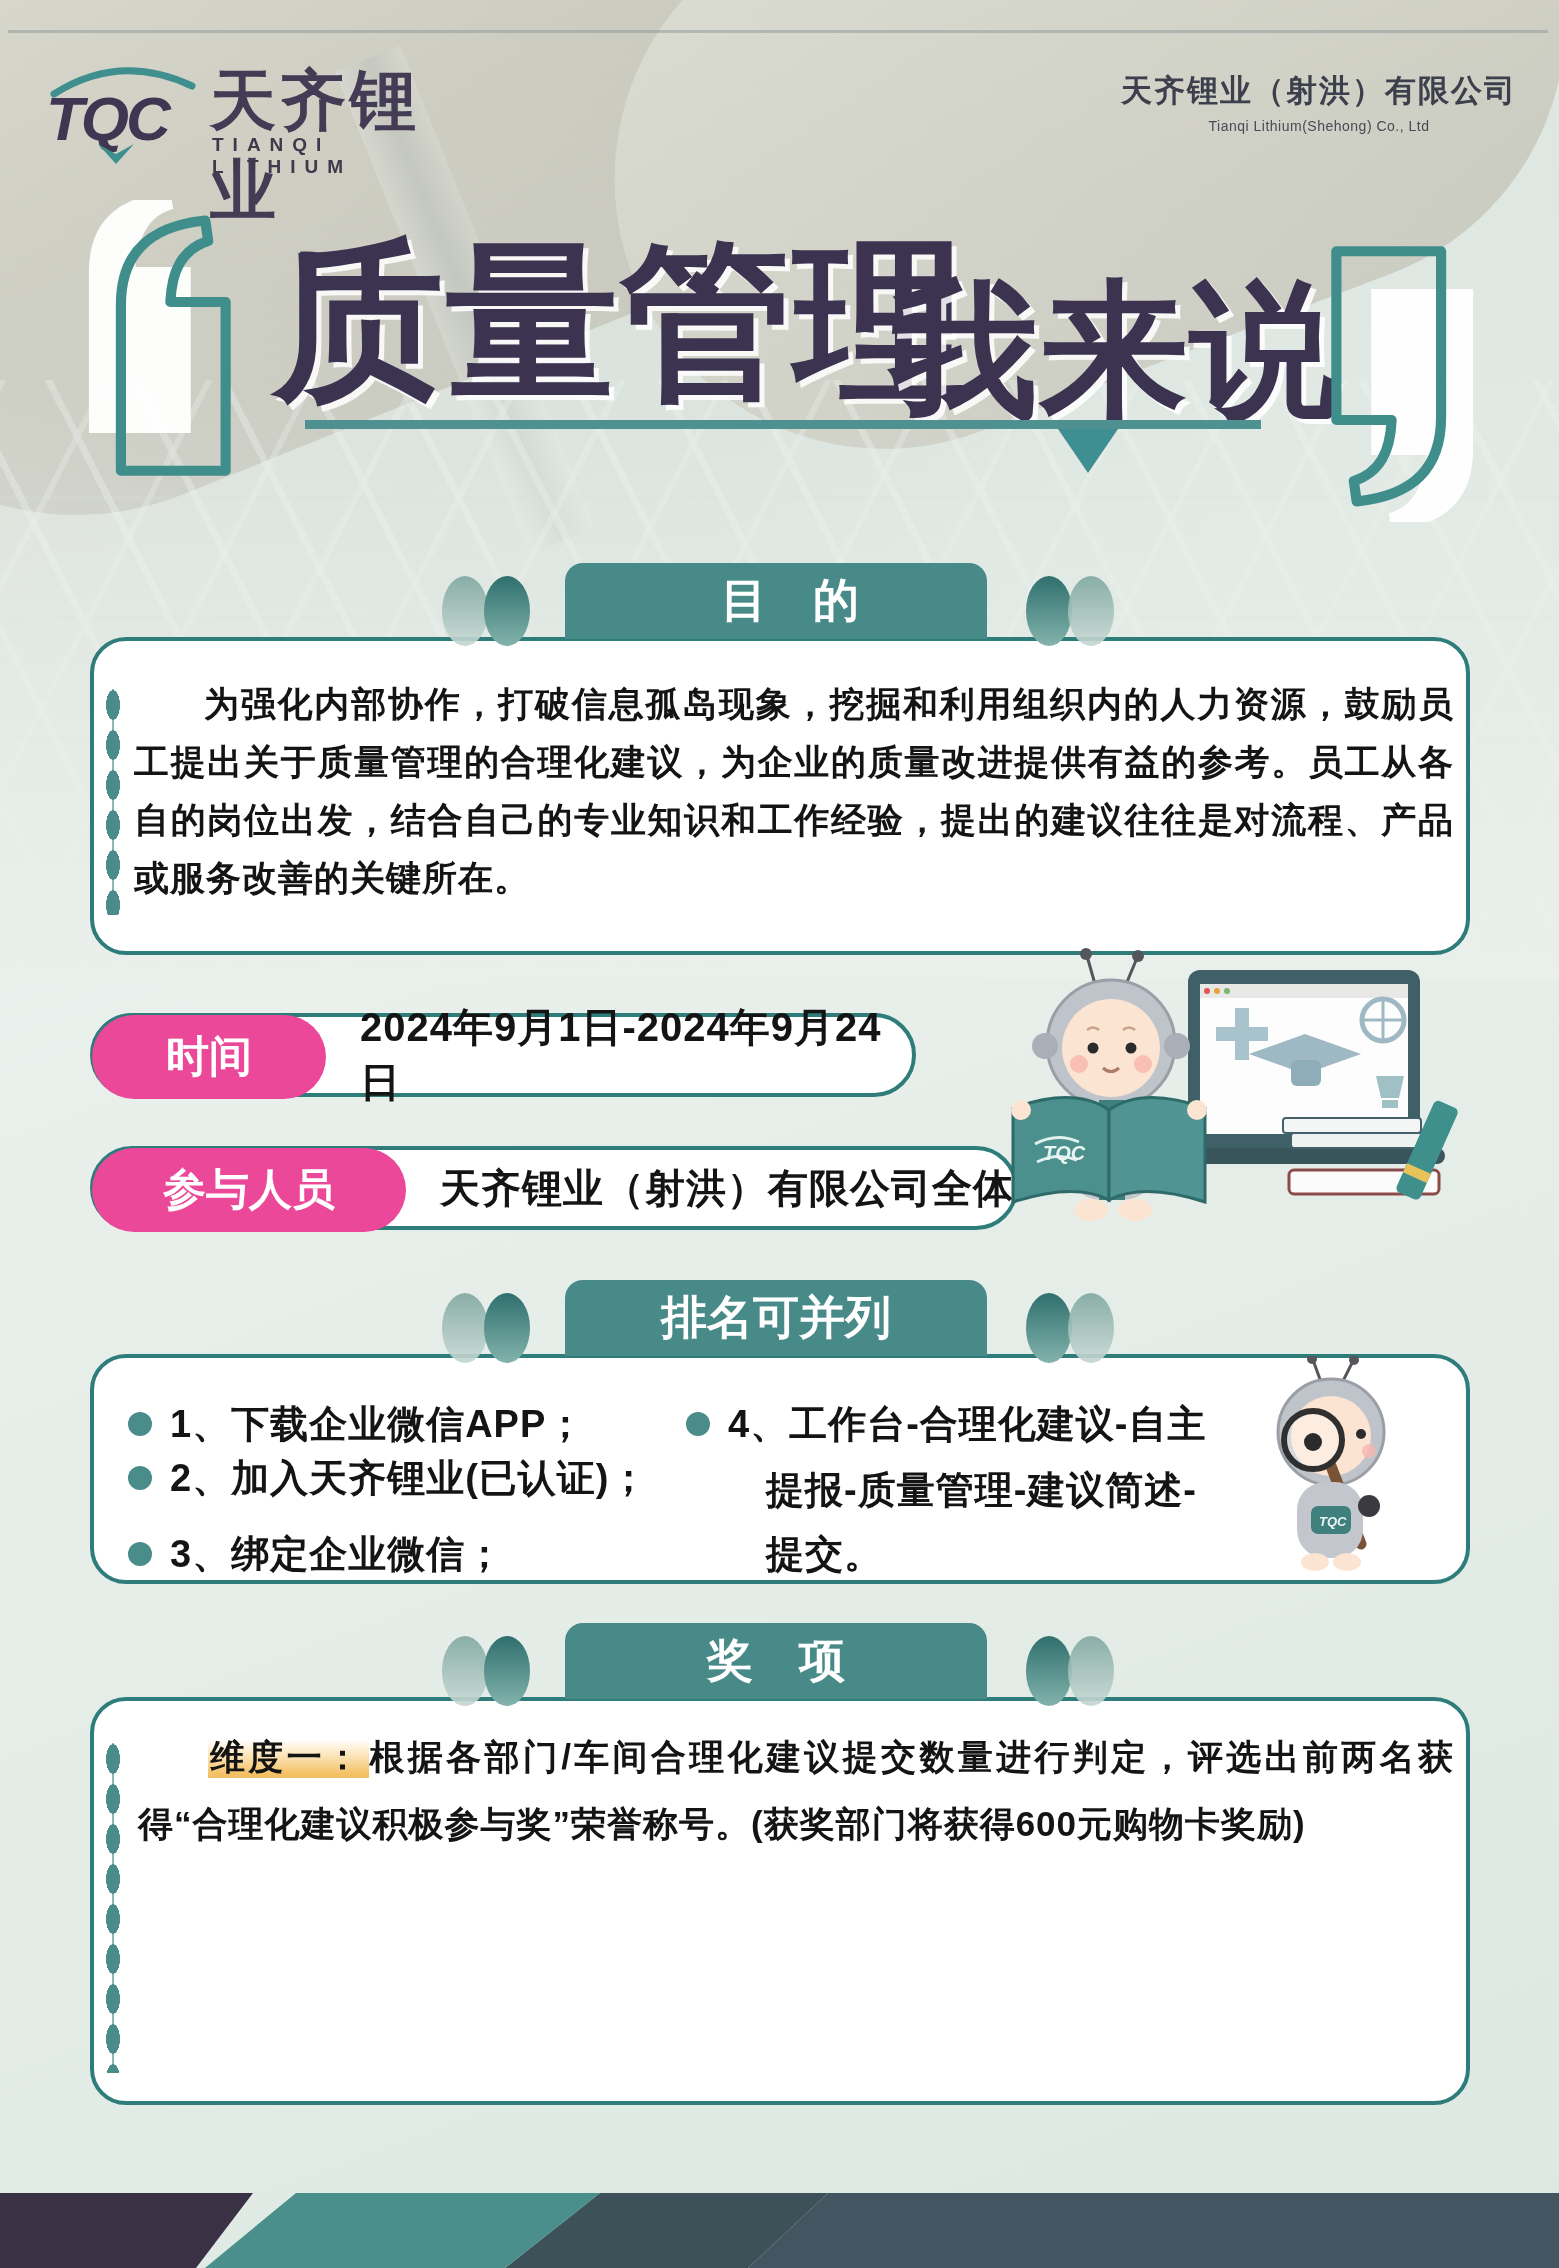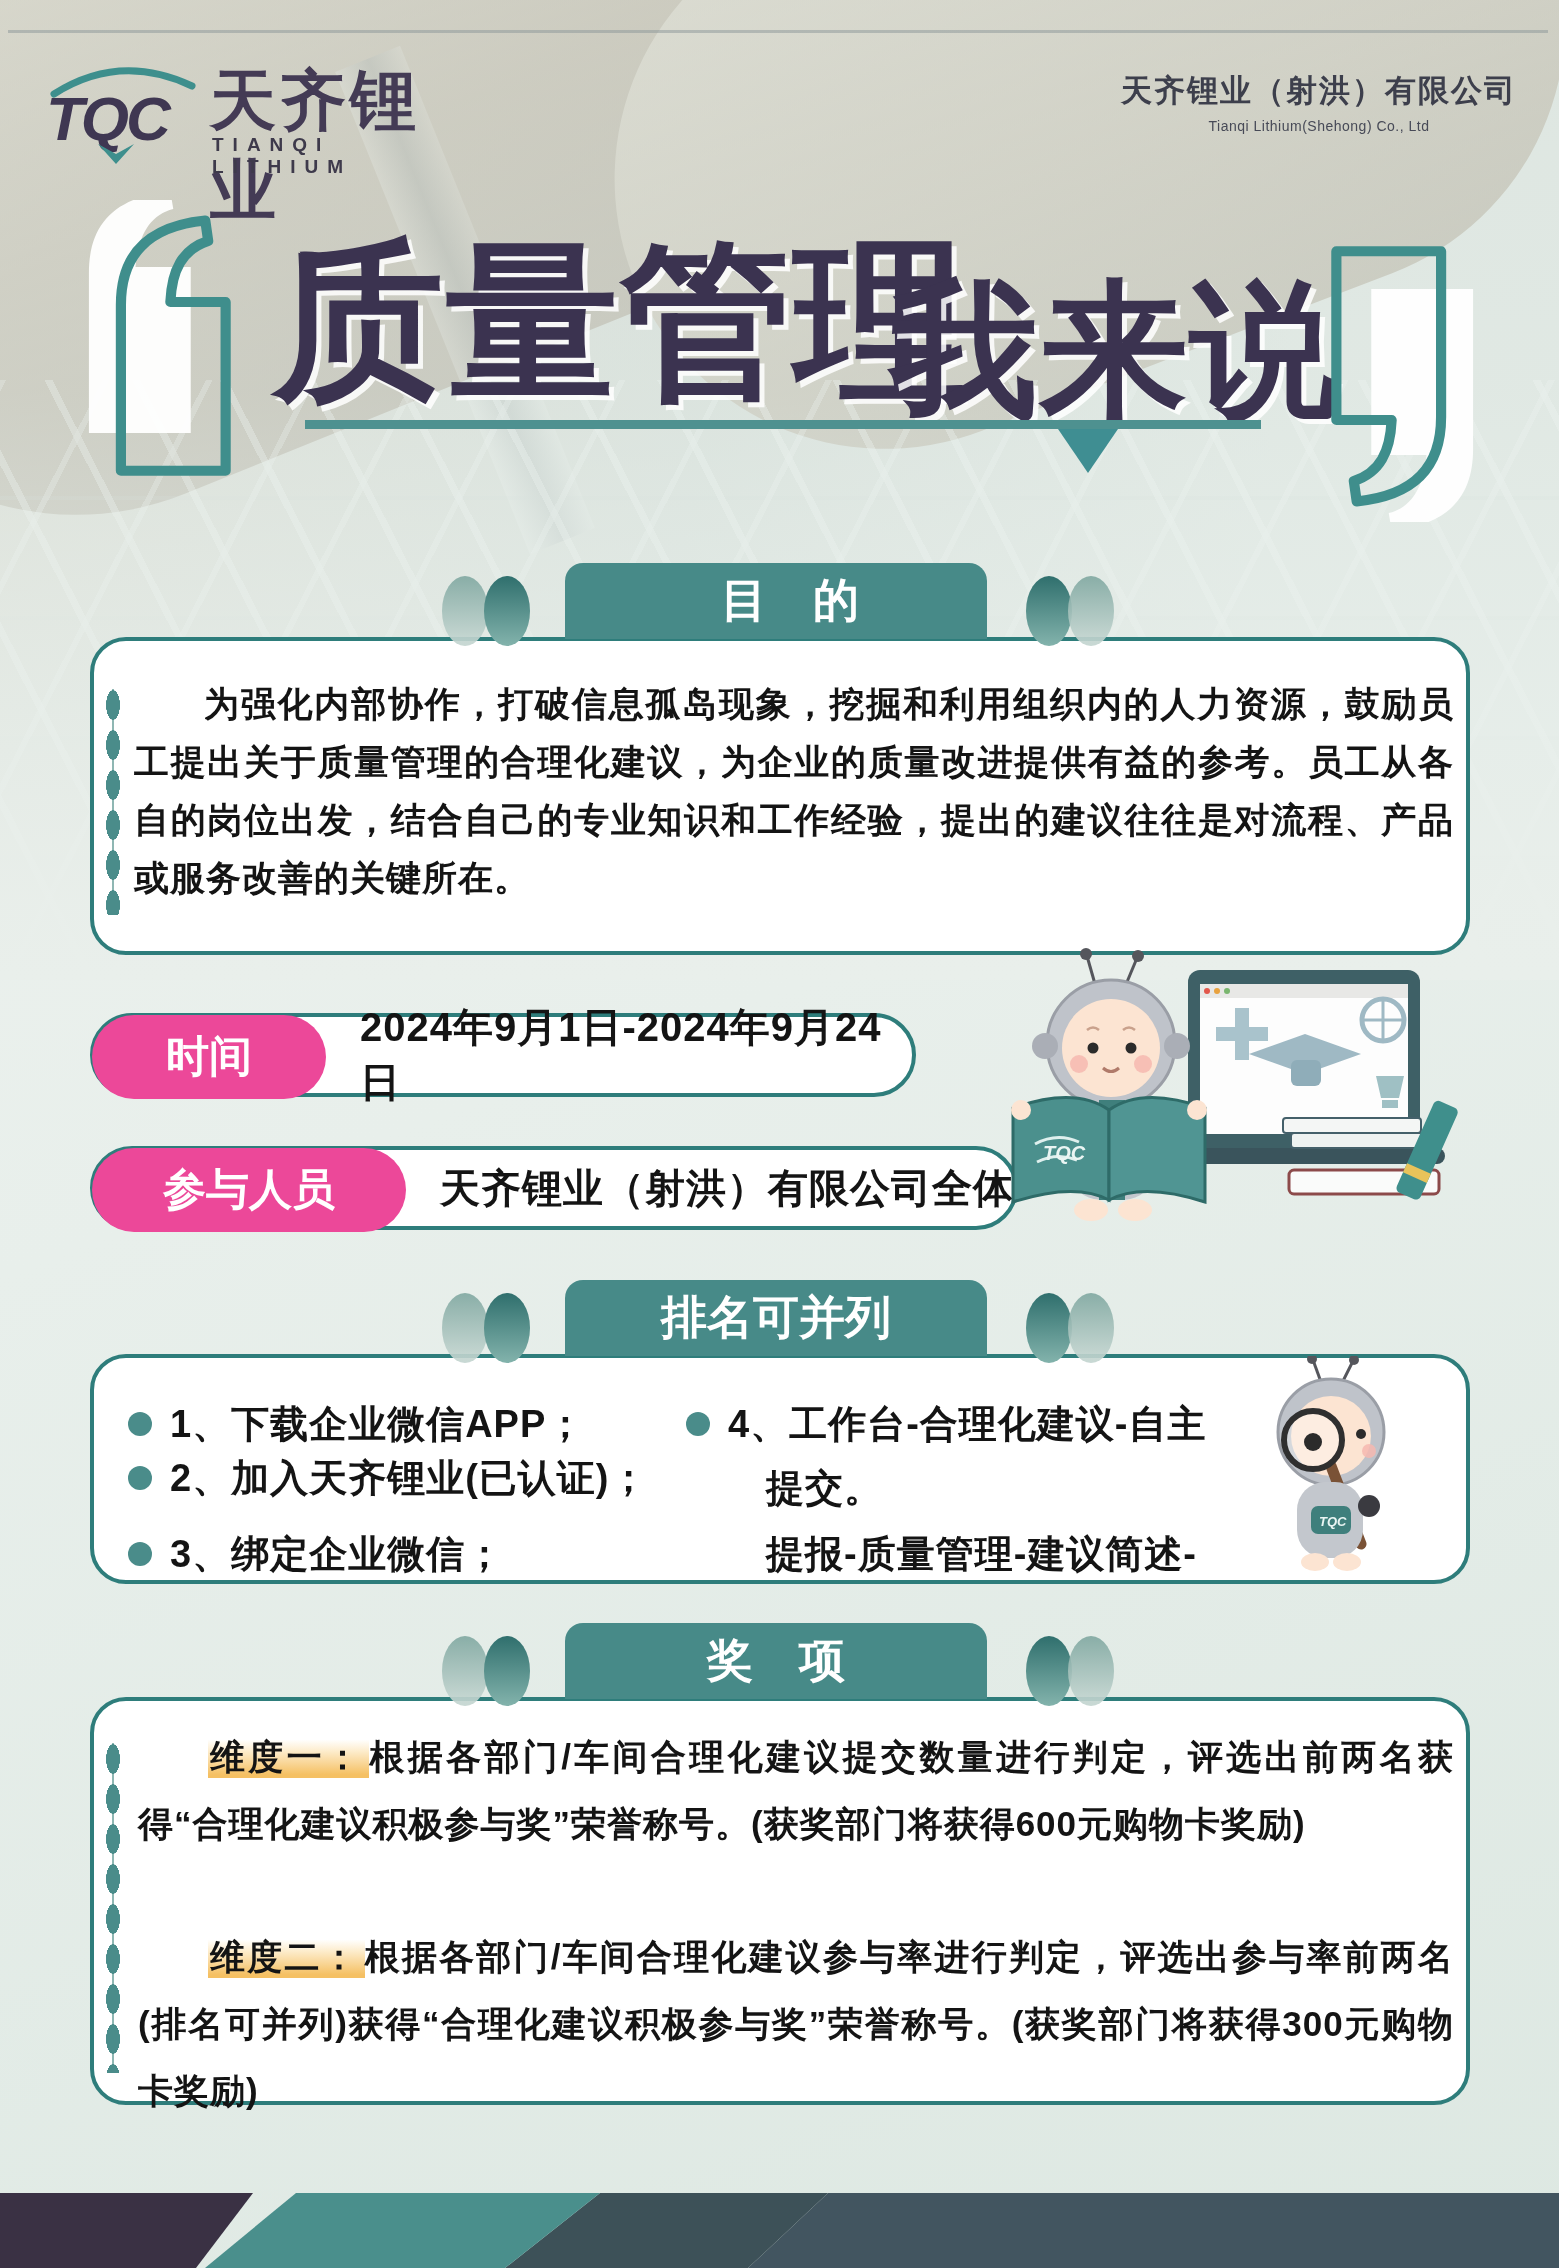--- a/index.html
+++ b/index.html
@@ -231,22 +231,22 @@
       <div class="m-text">2、加入天齐锂业(已认证)；</div>
     </div>
     <div class="m-item" style="left:34px;top:172px;">
       <div class="bullet"></div>
       <div class="m-text">3、绑定企业微信；</div>
     </div>
     <div class="m-item" style="left:592px;top:42px;">
       <div class="bullet"></div>
       <div>
         <div class="m-text">4、工作台-合理化建议-自主</div>
+        <div class="m-text m-cont" style="margin-top:18px;">提报-质量管理-建议简述-</div>
         <div class="m-text m-cont" style="margin-top:16px;">提交。</div>
-        <div class="m-text m-cont" style="margin-top:18px;">提报-质量管理-建议简述-</div>
       </div>
     </div>
   </div>
 
   <svg class="mascot" style="left:1243px;top:1356px;" width="175" height="215" viewBox="0 0 175 215">
     <line x1="78" y1="26" x2="70" y2="4" stroke="#55565c" stroke-width="3"></line>
       <circle cx="69" cy="3" r="5" fill="#55565c"></circle>
     <line x1="100" y1="25" x2="110" y2="5" stroke="#55565c" stroke-width="3"></line>
       <circle cx="111" cy="4" r="5" fill="#55565c"></circle>
     <circle cx="88" cy="76" r="53" fill="#bfc3ca" stroke="#9a9ea6" stroke-width="3"></circle>
@@ -273,23 +273,20 @@
   <div class="ovals" style="left:1026px;top:1636px;">
     <div class="oval oval-dark" style="left:0;"></div>
       <div class="oval oval-light" style="left:42px;"></div>
   </div>
   <div class="tab" style="top:1623px;">奖　项</div>
   <div class="card" style="top:1697px;height:408px;">
     <div class="rail" style="top:42px;height:330px;"></div>
     <p class="body-text award-p" style="top:22px;margin:0;text-indent:2em;">
       <span class="dim-label">维度一：</span><span>根据各部门/车间合理化建议提交数量进行判定，评选出前两名获得“合理化建议积极参与奖”荣誉称号。(获奖部门将获得600元购物卡奖励)</span>
     </p>
-    <p class="body-text award-p" style="top:222px;margin:0;text-indent:2em;">
-      <span class="dim-label">维度二：</span><span>根据各部门/车间合理化建议参与率进行判定，评选出参与率前两名(排名可并列)获得“合理化建议积极参与奖”荣誉称号。(获奖部门将获得300元购物卡奖励)</span>
-    </p>
   </div>
 
   <div class="footer">
     <div class="f-shape f-slate2"></div>
     <div class="f-shape f-slate1"></div>
     <div class="f-shape f-teal"></div>
     <div class="f-shape f-purple"></div>
   </div>
 
 </div>

